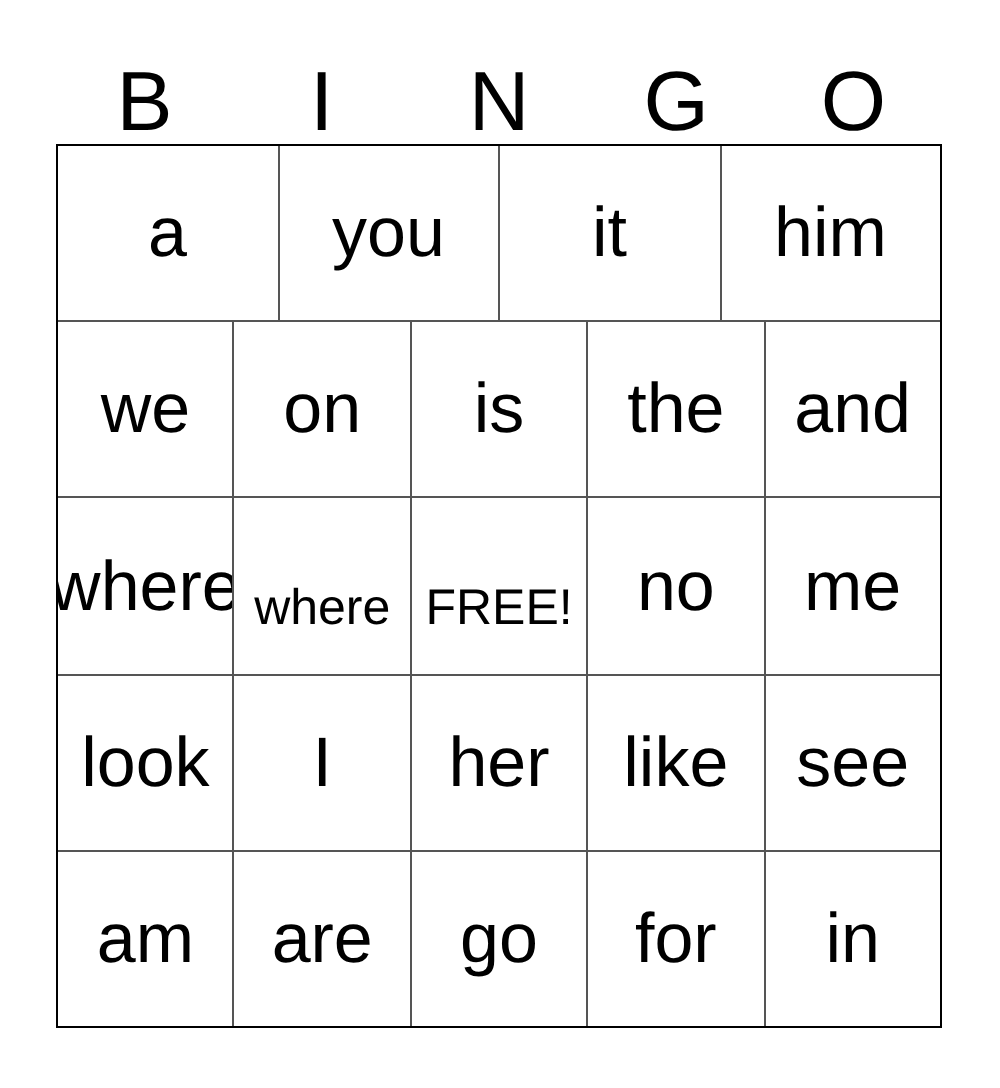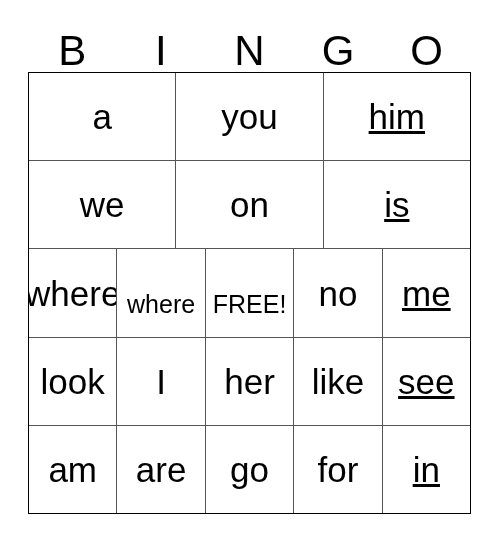--- a/index.html
+++ b/index.html
@@ -72,21 +72,20 @@
     align-items: center;
     justify-content: center;
     border-right: 1px solid #555555;
     box-sizing: border-box;
     background: #ffffff;
     overflow: hidden;
     padding: 0 2px;
   }
   .bingo-cell:last-child {
     border-right: none;
-    text-decoration: underline;
   }
   .cell-text {
     font-size: 35px;
     line-height: 1;
     color: #000000;
     white-space: nowrap;
     text-align: center;
   }
   .cell-text.small {
     font-size: 25px;
@@ -109,33 +108,42 @@
   <div id="bingo-grid">
 
     <div class="bingo-row">
       <div class="bingo-cell">
           <span class="cell-text">a</span>
         </div>
       <div class="bingo-cell">
           <span class="cell-text">you</span>
         </div>
       <div class="bingo-cell">
+          <span class="cell-text">it</span>
+        </div>
+      <div class="bingo-cell">
           <span class="cell-text">him</span>
         </div>
     </div>
 
     <div class="bingo-row">
       <div class="bingo-cell">
           <span class="cell-text">we</span>
         </div>
       <div class="bingo-cell">
           <span class="cell-text">on</span>
         </div>
       <div class="bingo-cell">
           <span class="cell-text">is</span>
+        </div>
+      <div class="bingo-cell">
+          <span class="cell-text">the</span>
+        </div>
+      <div class="bingo-cell">
+          <span class="cell-text">and</span>
         </div>
     </div>
 
     <div class="bingo-row">
       <div class="bingo-cell">
           <span class="cell-text">where</span>
         </div>
       <div class="bingo-cell">
           <span class="cell-text small">where</span>
         </div>

